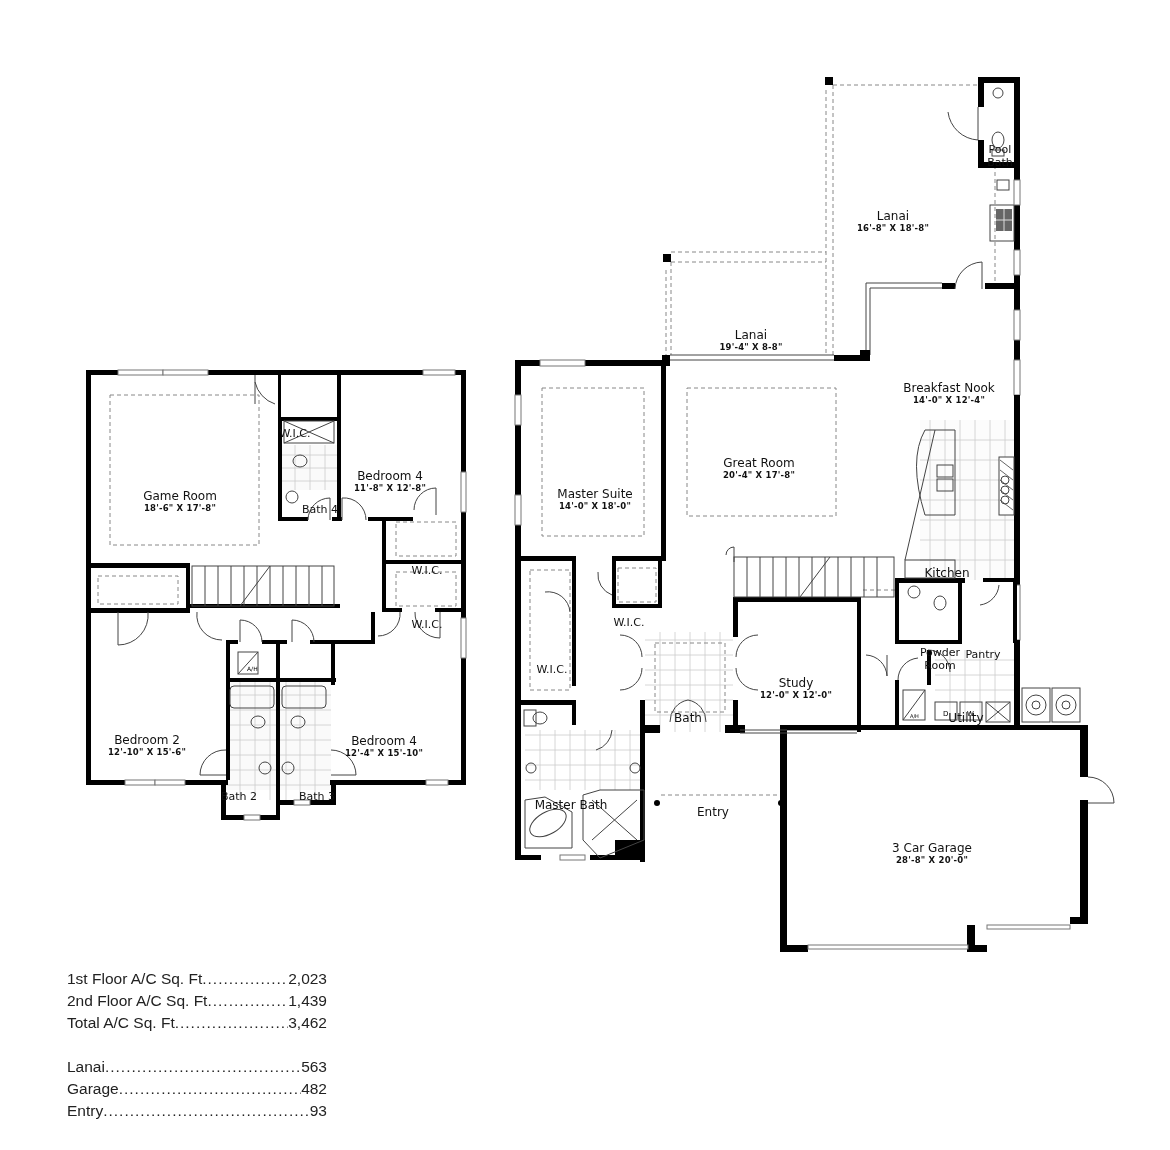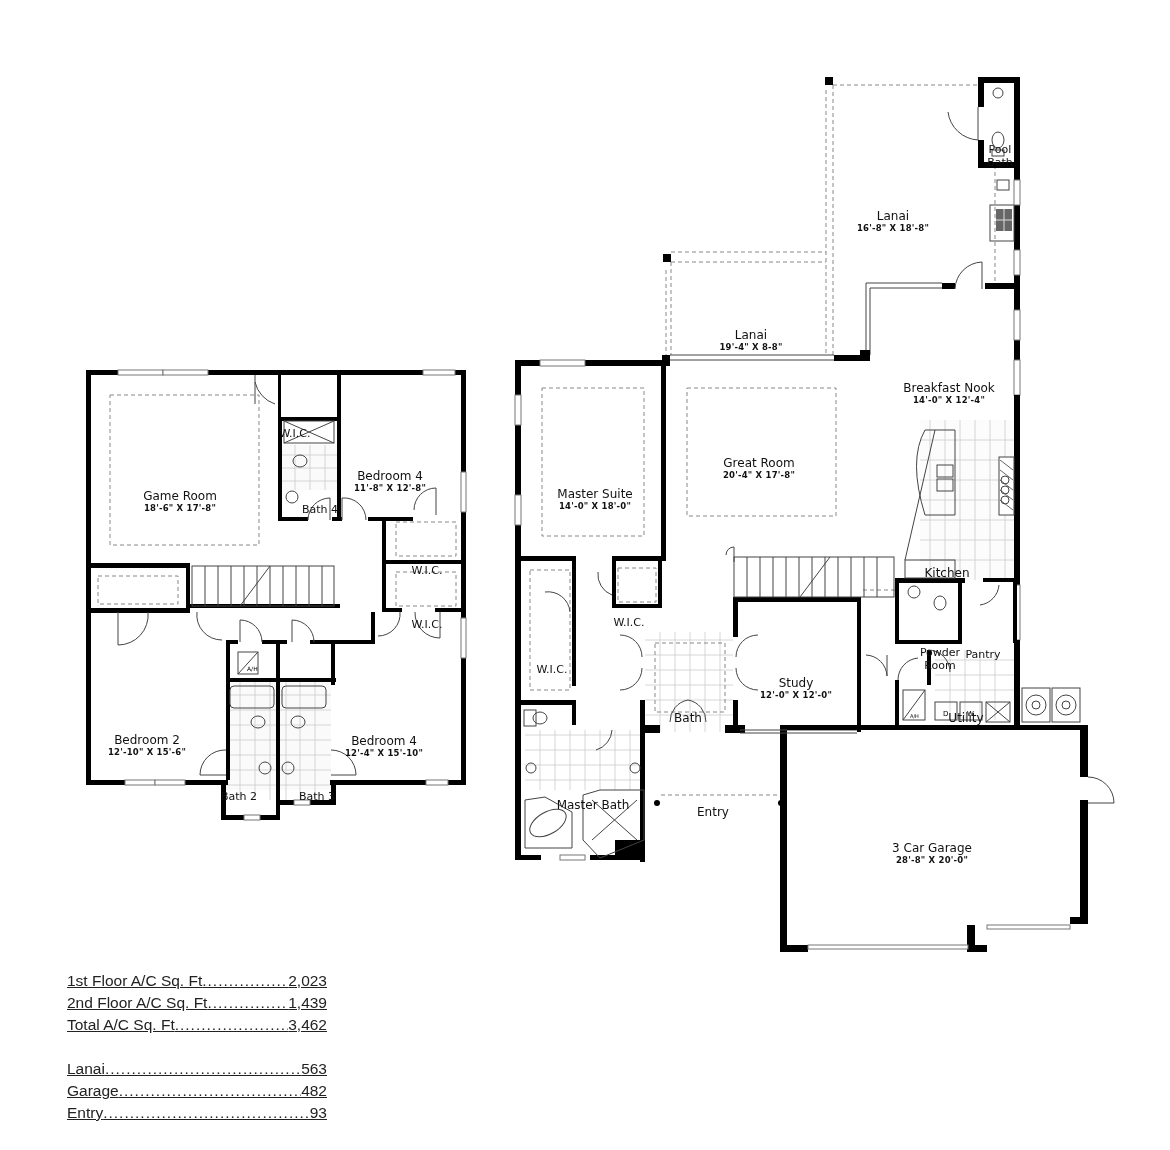--- a/index.html
+++ b/index.html
@@ -8,21 +8,21 @@
     .wall { fill:#000; }
     .thin { stroke:#444; stroke-width:1; fill:none; }
     .dash { stroke:#888; stroke-width:1; fill:none; stroke-dasharray:4 3; }
     .win { fill:#fff; stroke:#777; stroke-width:1; }
     .tile { stroke:#ccc; stroke-width:0.8; }
     .lbl { position:absolute; text-align:center; white-space:nowrap; transform:translateX(-50%); line-height:1.15; }
     .lbl .n { font-size:12px; display:block;margin-top:38px; }
     .lbl .d { font-size:8.5px; display:block; font-weight:bold; letter-spacing:0.2px; }
     .sm .n { font-size:11px; }
     #areas { position:absolute; left:67px; top:968px; width:260px; font-family:"Liberation Sans", sans-serif; font-size:15.5px; color:#222; }
-    .arow { display:flex; align-items:flex-end; height:22px;text-decoration:underline; }
+    .arow { display:flex; align-items:center; height:22px; }
     .arow .k { white-space:nowrap; }
     .arow .dots { flex:1; overflow:hidden; white-space:nowrap; letter-spacing:1px; }
     .arow .dots::after { content:"................................................................................"; }
     .arow .v { white-space:nowrap; }
     .gap { height:22px; }
   </style>
 </head>
 <body>
 
 <svg id="plan" viewBox="0 0 1170 1150" xmlns="http://www.w3.org/2000/svg">
@@ -395,21 +395,21 @@
 <div class="lbl" style="left:796px;top:639px">
     <span class="n">Study</span>
     <span class="d">12'-0" X 12'-0"</span>
   </div>
 <div class="lbl" style="left:688px;top:674px">
     <span class="n">Bath</span>
   </div>
 <div class="lbl" style="left:966px;top:674px">
     <span class="n">Utility</span>
   </div>
-<div class="lbl" style="left:593px;top:761px">
+<div class="lbl" style="left:571px;top:761px">
     <span class="n">Master Bath</span>
   </div>
 <div class="lbl" style="left:713px;top:768px">
     <span class="n">Entry</span>
   </div>
 <div class="lbl" style="left:932px;top:804px">
     <span class="n">3 Car Garage</span>
     <span class="d">28'-8" X 20'-0"</span>
   </div>
 

